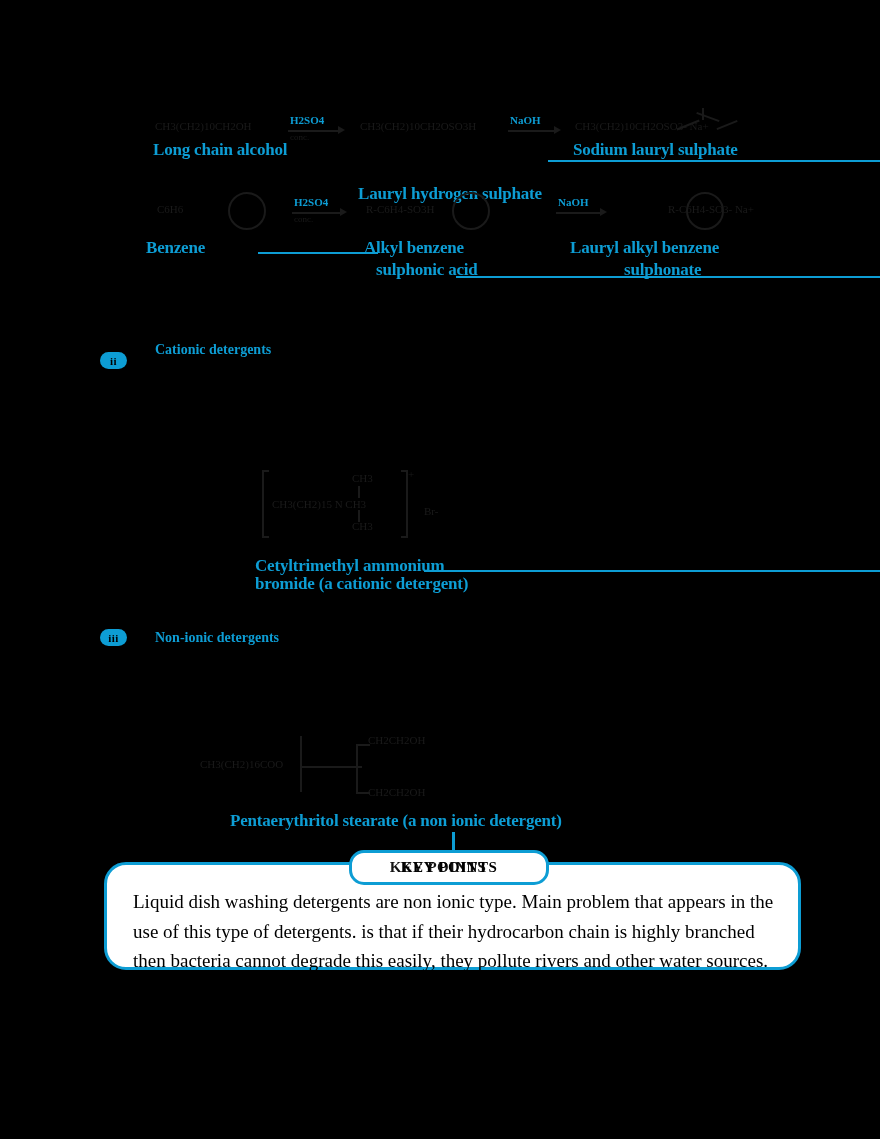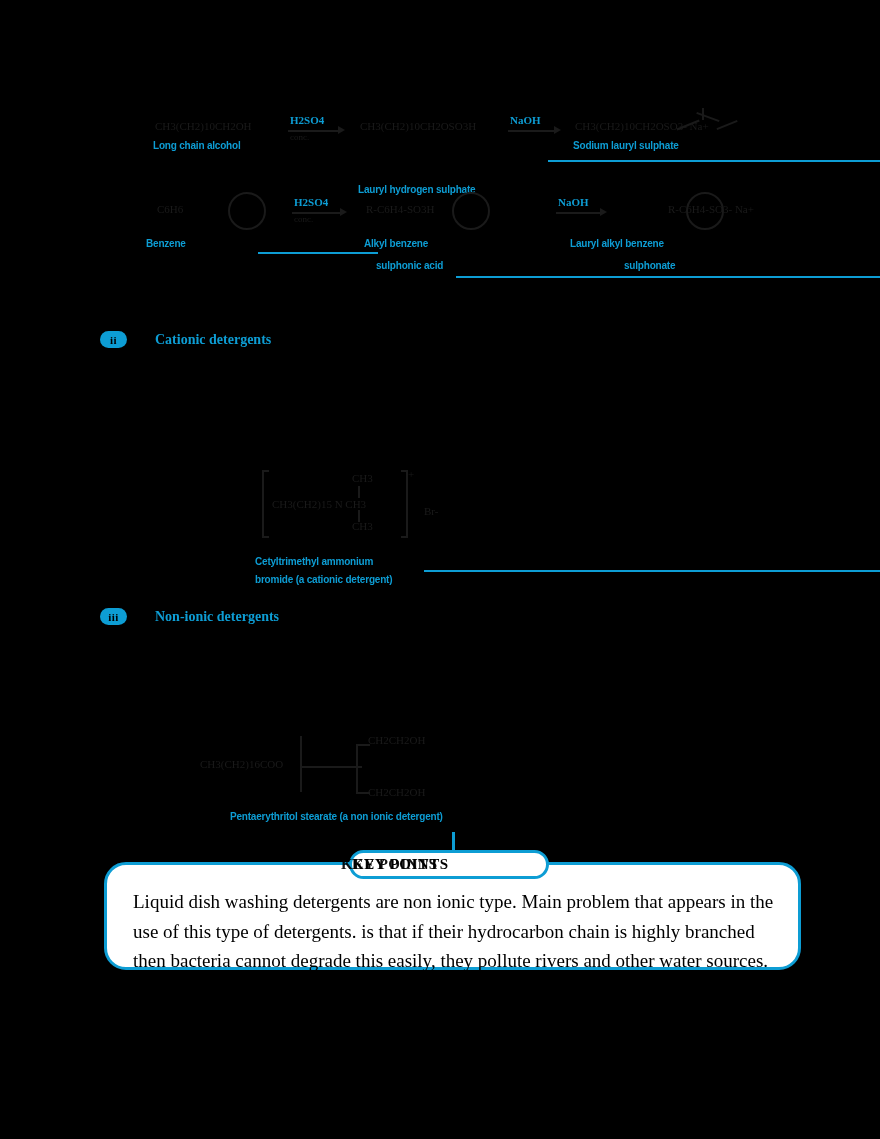--- a/index.html
+++ b/index.html
@@ -22,23 +22,23 @@
     inset: 0;
     background: #000000;
   }
 
   
   .abs { position: absolute; }
 
   
   .blue-label {
     color: #0d9dd4;
-    font-family: Liberation Sans, sans-serif;
-    font-weight: bold;
-    font-size: 10px;
+    font-family: Liberation Serif, serif;
+    font-weight: bold;
+    font-size: 17px;
     line-height: 1.15;
     white-space: nowrap;
     letter-spacing: -0.2px;
   }
 
   
   .formula {
     color: #1a1a1a;
     font-family: "Liberation Serif", serif;
     font-size: 11px;
@@ -91,20 +91,21 @@
     border-radius: 9px;
     background: #0d9dd4;
     color: #000000;
     font-family: "Liberation Serif", serif;
     font-weight: bold;
     font-size: 11px;
     display: flex;
     align-items: center;
     justify-content: center;
     letter-spacing: 0.5px;
+    margin-top: 21px;
   }
   .section-title {
     margin-left: 28px;
     color: #0d9dd4;
     font-family: "Liberation Serif", serif;
     font-weight: bold;
     font-size: 14px;
     white-space: nowrap;
   }
 
@@ -152,28 +153,28 @@
     background: #ffffff;
     border: 3.5px solid #0d9dd4;
     border-radius: 22px;
     box-sizing: border-box;
   }
   #key-points-tab {
     position: absolute;
     left: 349px;
     top: 850px;
     width: 200px;
-    height: 29px;
+    height: 35px;
     background: #ffffff;
     border: 3.5px solid #0d9dd4;
     border-radius: 15px;
     box-sizing: border-box;
     display: flex;
     align-items: center;
-    justify-content: flex-start;
+    justify-content: center;
     z-index: 3;
   }
   #key-points-title {
     font-family: "Liberation Serif", serif;
     font-weight: bold;
     font-size: 15px;
     letter-spacing: 0.5px;
     color: #000000;
     position: relative;
   }

